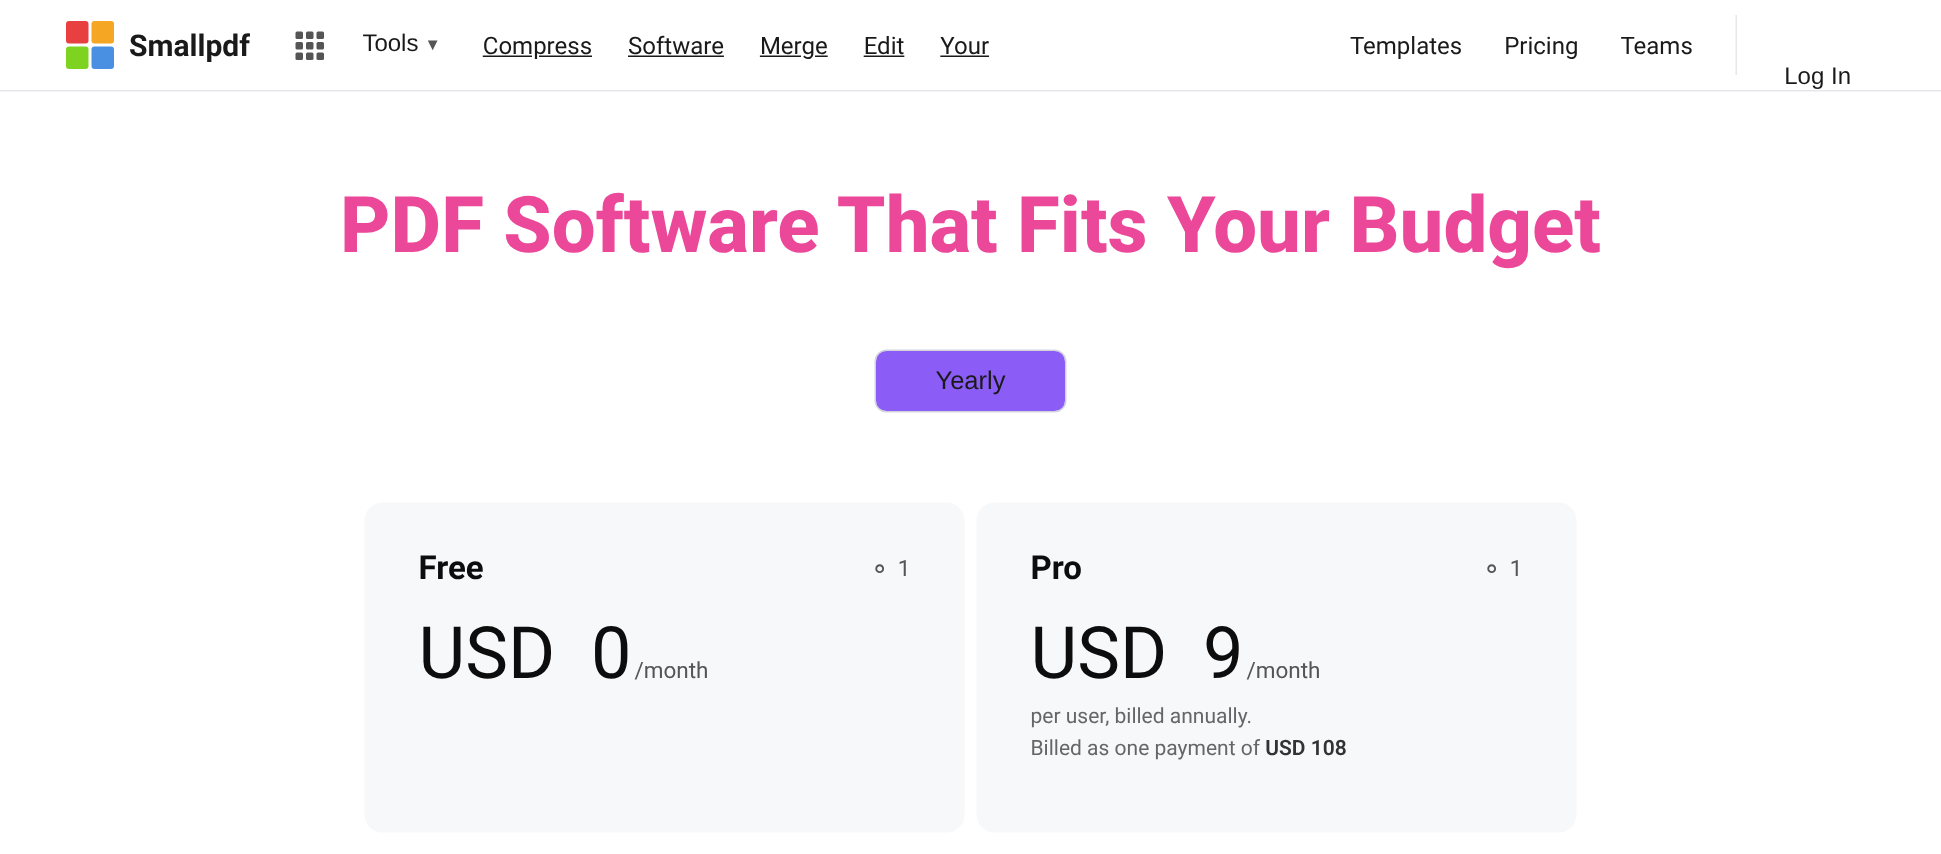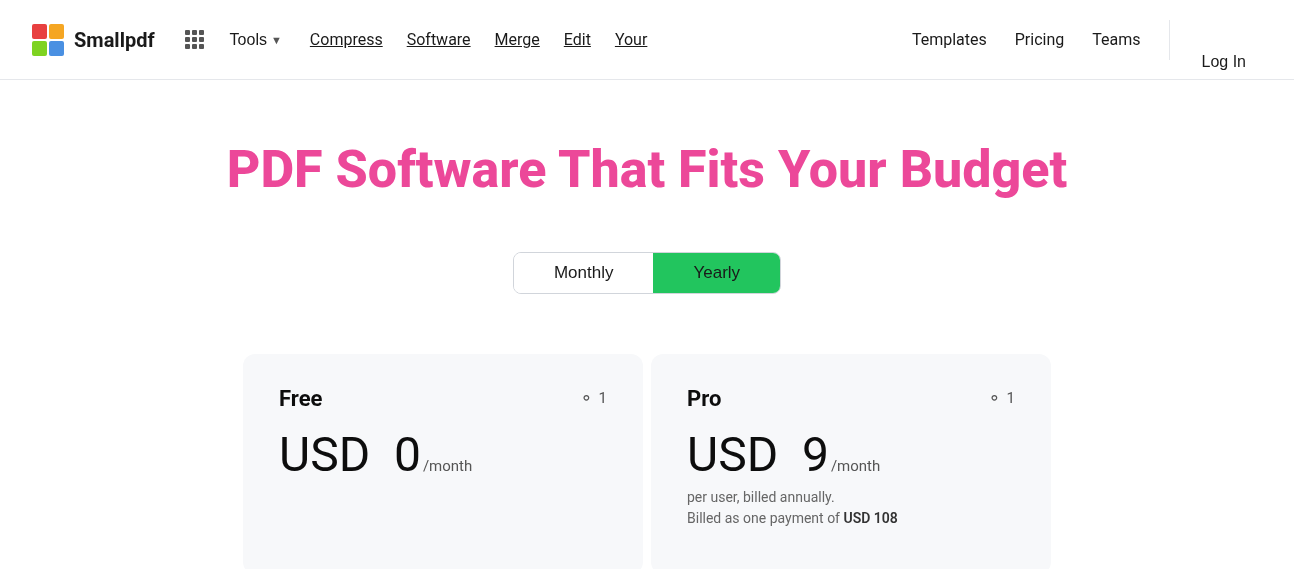--- a/index.html
+++ b/index.html
@@ -10,22 +10,22 @@
     body {
       font-family: -apple-system, BlinkMacSystemFont, 'Segoe UI', Roboto, Helvetica, Arial, sans-serif;
       background: #ffffff;
       color: #1a1a1a;
     }
 
     
     .navbar {
       display: flex;
       align-items: center;
-      padding: 0 32px;
-      height: 80px;
+      padding: 0 44px;
+      height: 61px;
       border-bottom: 1px solid #e5e7eb;
       gap: 8px;
     }
     .logo-area {
       display: flex;
       align-items: center;
       gap: 10px;
       margin-right: 16px;
       text-decoration: none;
     }
@@ -148,21 +148,21 @@
     .toggle-btn {
       padding: 10px 40px;
       font-size: 17px;
       font-weight: 400;
       border: none;
       cursor: pointer;
       background: #ffffff;
       color: #1a1a1a;
     }
     .toggle-btn.active {
-      background: #22c55e;
+      background: #8b5cf6;
       font-weight: 500;
     }
 
     
     .pricing-cards {
       display: flex;
       gap: 8px;
       width: 100%;
       max-width: 900px;
       justify-content: center;
@@ -271,21 +271,20 @@
     <a class="nav-link" href="#">Teams</a>
     <div class="divider-vertical"></div>
     <button class="login-btn">Log In</button>
   </div>
 </nav>
 
 <main class="main-content">
   <h1 class="page-title">PDF Software That Fits Your Budget</h1>
 
   <div class="billing-toggle">
-    <button class="toggle-btn">Monthly</button>
     <button class="toggle-btn active">Yearly</button>
   </div>
 
   <div class="pricing-cards">
 
     <div class="pricing-card">
       <div class="card-header">
         <span class="card-plan-name">Free</span>
         <div class="user-count">
           <span class="user-icon">⚬</span>

